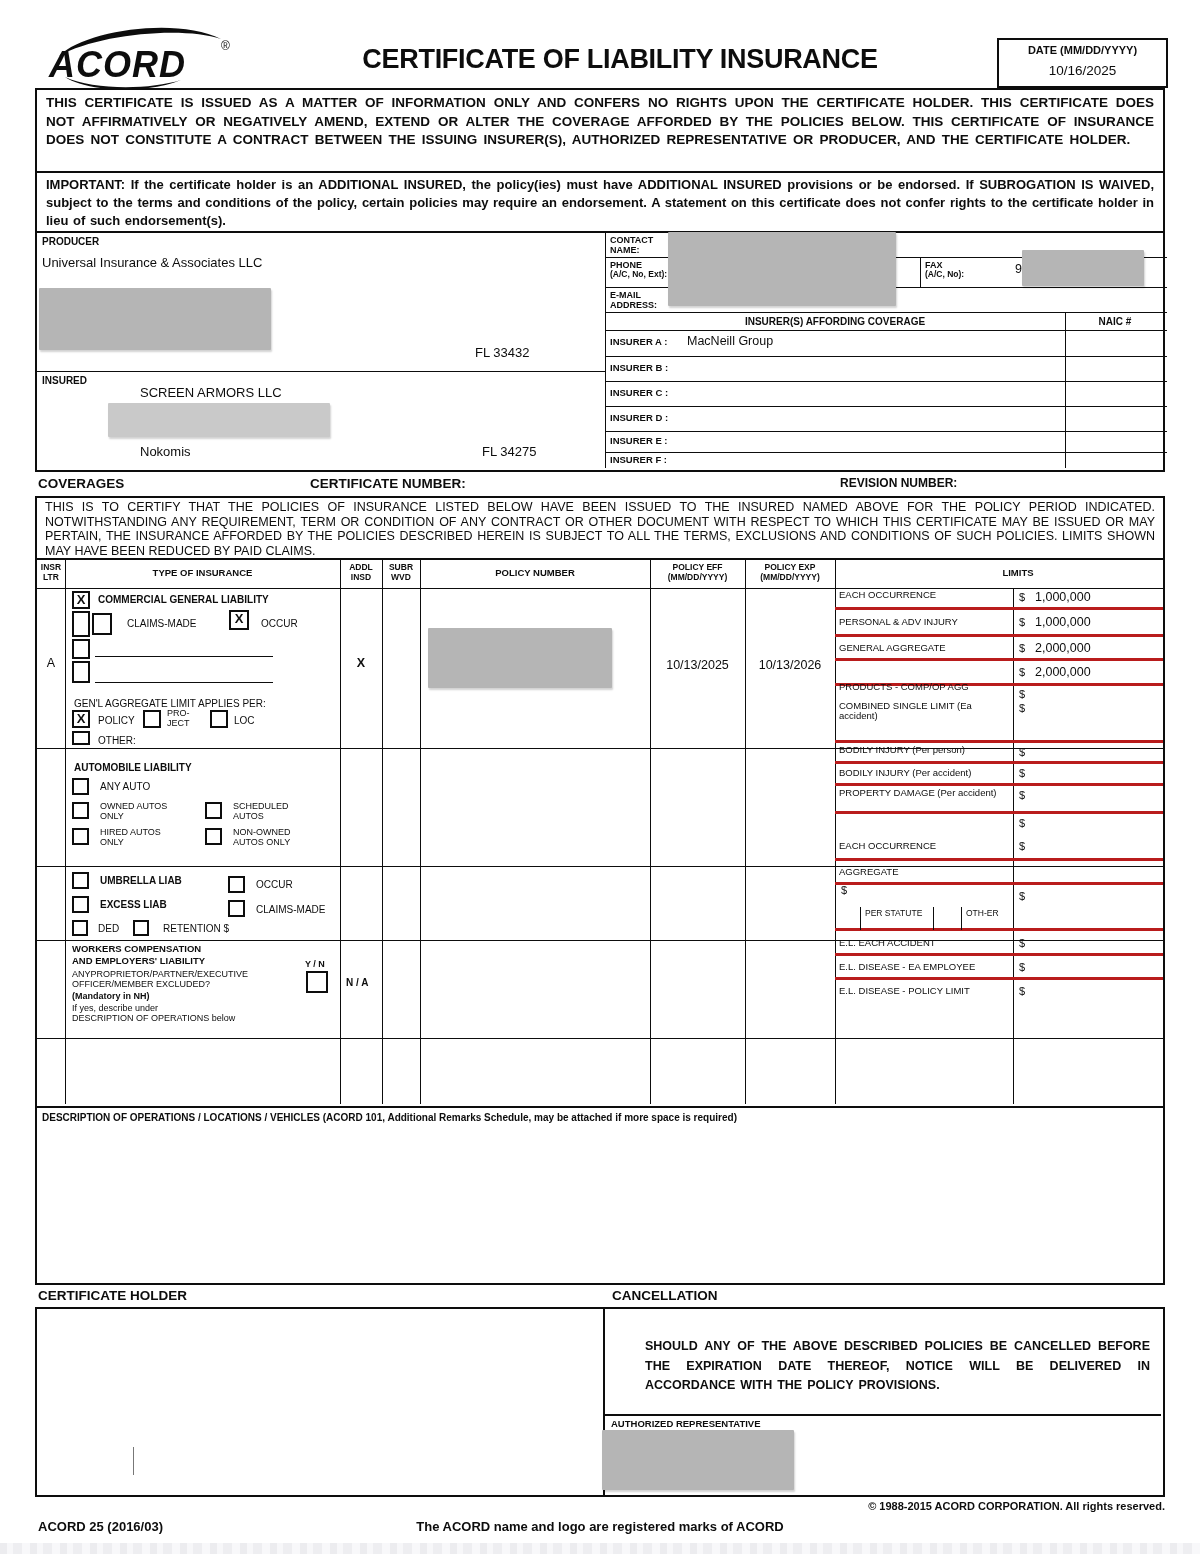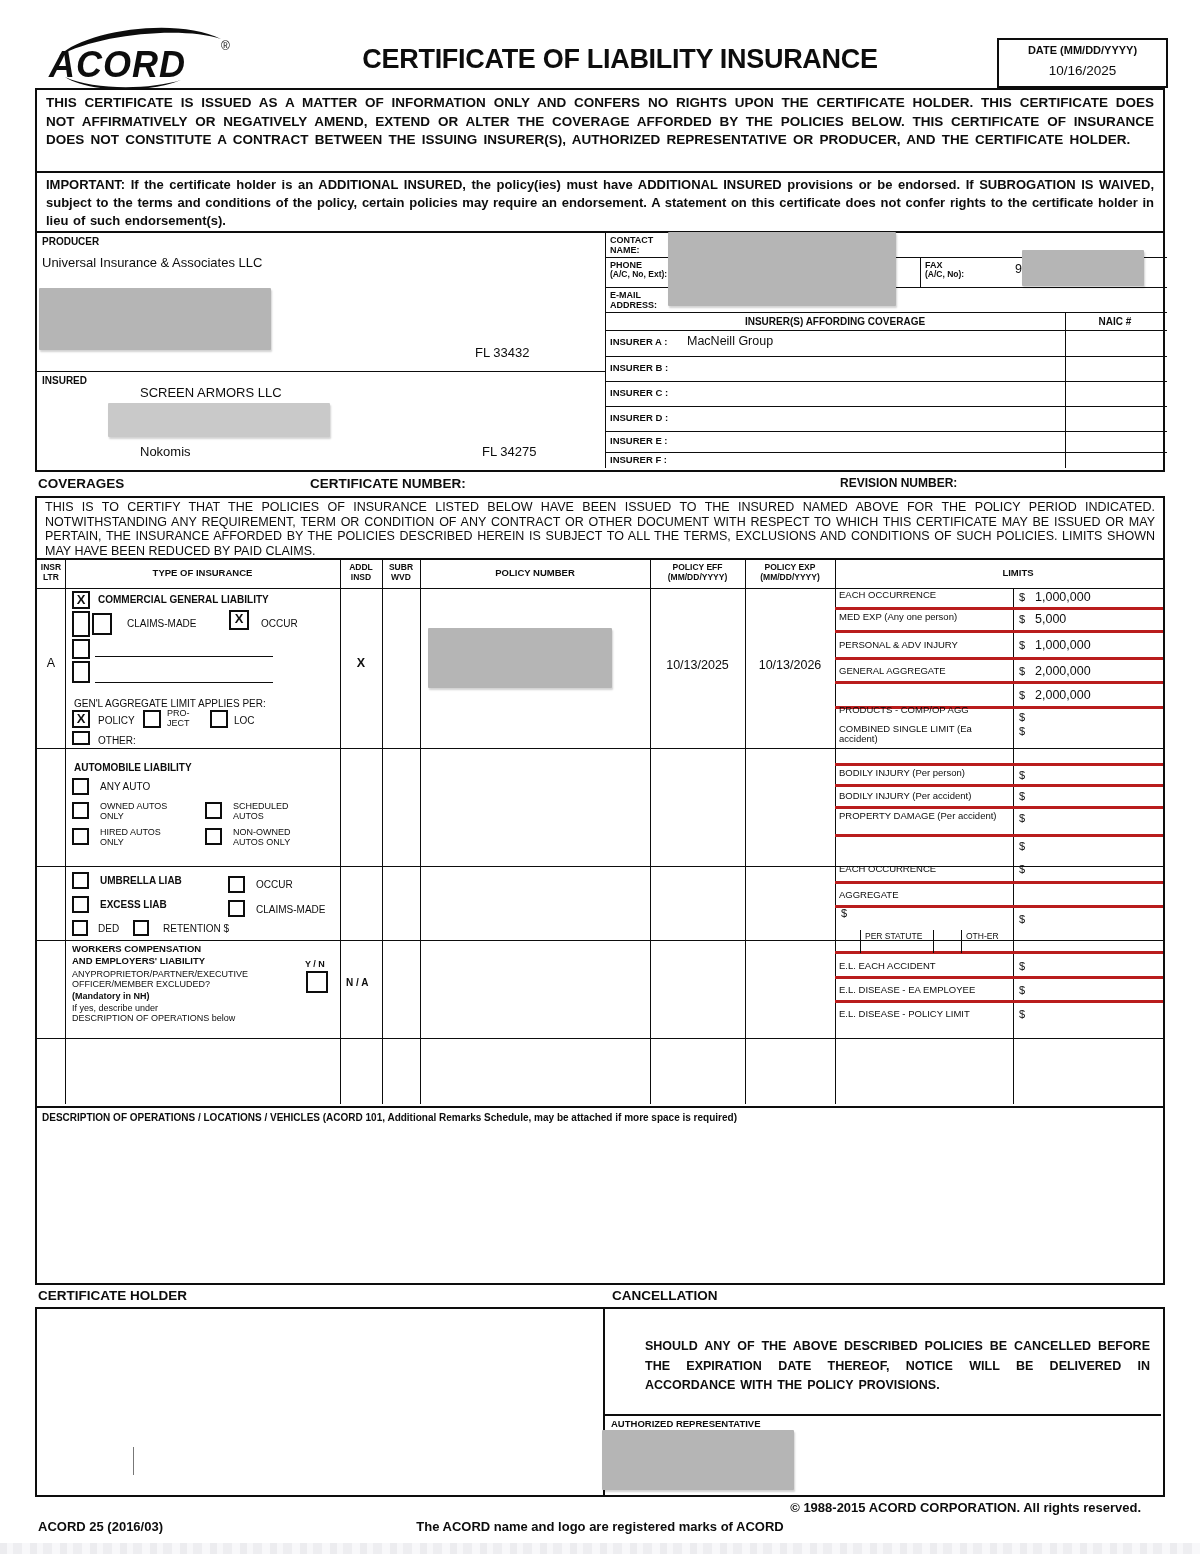--- a/index.html
+++ b/index.html
@@ -198,24 +198,20 @@
   <div class="abs b f9" style="left:35px;top:431px;">(Mandatory in NH)</div>
   <div class="abs f9" style="left:35px;top:443px;">If yes, describe under</div>
   <div class="abs f9" style="left:35px;top:453px;">DESCRIPTION OF OPERATIONS below</div>
 
   <div class="lrows">
 
     <div class="lrow" style="height:22px;">
       <div class="llab">EACH OCCURRENCE</div>
       <div class="lval"><span class="dollar">$</span><span>1,000,000</span></div>
     </div>
-    <div class="lrow" style="height:23px;">
-      <div class="llab">MED EXP (Any one person)</div>
-      <div class="lval"><span class="dollar">$</span><span>5,000</span></div>
-    </div>
     <div class="lrow" style="height:27px;">
       <div class="llab" style="padding-top:7px;">PERSONAL &amp; ADV INJURY</div>
       <div class="lval" style="padding-top:5px;"><span class="dollar">$</span><span>1,000,000</span></div>
     </div>
     <div class="lrow" style="height:24px;">
       <div class="llab" style="padding-top:6px;">GENERAL AGGREGATE</div>
       <div class="lval" style="padding-top:4px;"><span class="dollar">$</span><span>2,000,000</span></div>
     </div>
     <div class="lrow" style="height:25px;">
       <div class="llab" style="padding-top:7px;margin-top:14px;">PRODUCTS - COMP/OP AGG</div>
@@ -294,17 +290,17 @@
   <div class="abs" style="left:96px;top:138px;width:1px;height:28px;background:#777;"></div>
 </div>
 
 <div class="box" style="left:605px;top:1307px;width:560px;height:190px;border-left:none;">
   <div class="abs b j" style="left:40px;top:28px;width:505px;font-size:12.5px;line-height:19.5px;word-spacing:1.5px;">SHOULD ANY OF THE ABOVE DESCRIBED POLICIES BE CANCELLED BEFORE THE EXPIRATION DATE THEREOF, NOTICE WILL BE DELIVERED IN ACCORDANCE WITH THE POLICY PROVISIONS.</div>
   <div class="hl" style="left:0;top:105px;width:556px;border-top-width:2px;"></div>
   <div class="abs b f95" style="left:6px;top:110px;">AUTHORIZED REPRESENTATIVE</div>
 </div>
 <div class="gray" style="left:602px;top:1430px;width:192px;height:60px;"></div>
 
-<div class="abs b r" style="left:676px;top:1500px;width:465px;font-size:13px;">© 1988-2015 ACORD CORPORATION.  All rights reserved.</div>
+<div class="abs b r" style="left:700px;top:1500px;width:465px;font-size:11px;">© 1988-2015 ACORD CORPORATION.  All rights reserved.</div>
 <div class="abs b" style="left:38px;top:1519px;font-size:13px;">ACORD 25 (2016/03)</div>
 <div class="abs b c" style="left:300px;top:1519px;width:600px;font-size:13px;">The ACORD name and logo are registered marks of ACORD</div>
 
 <div class="bottomstrip"></div>
 
 </body></html>

